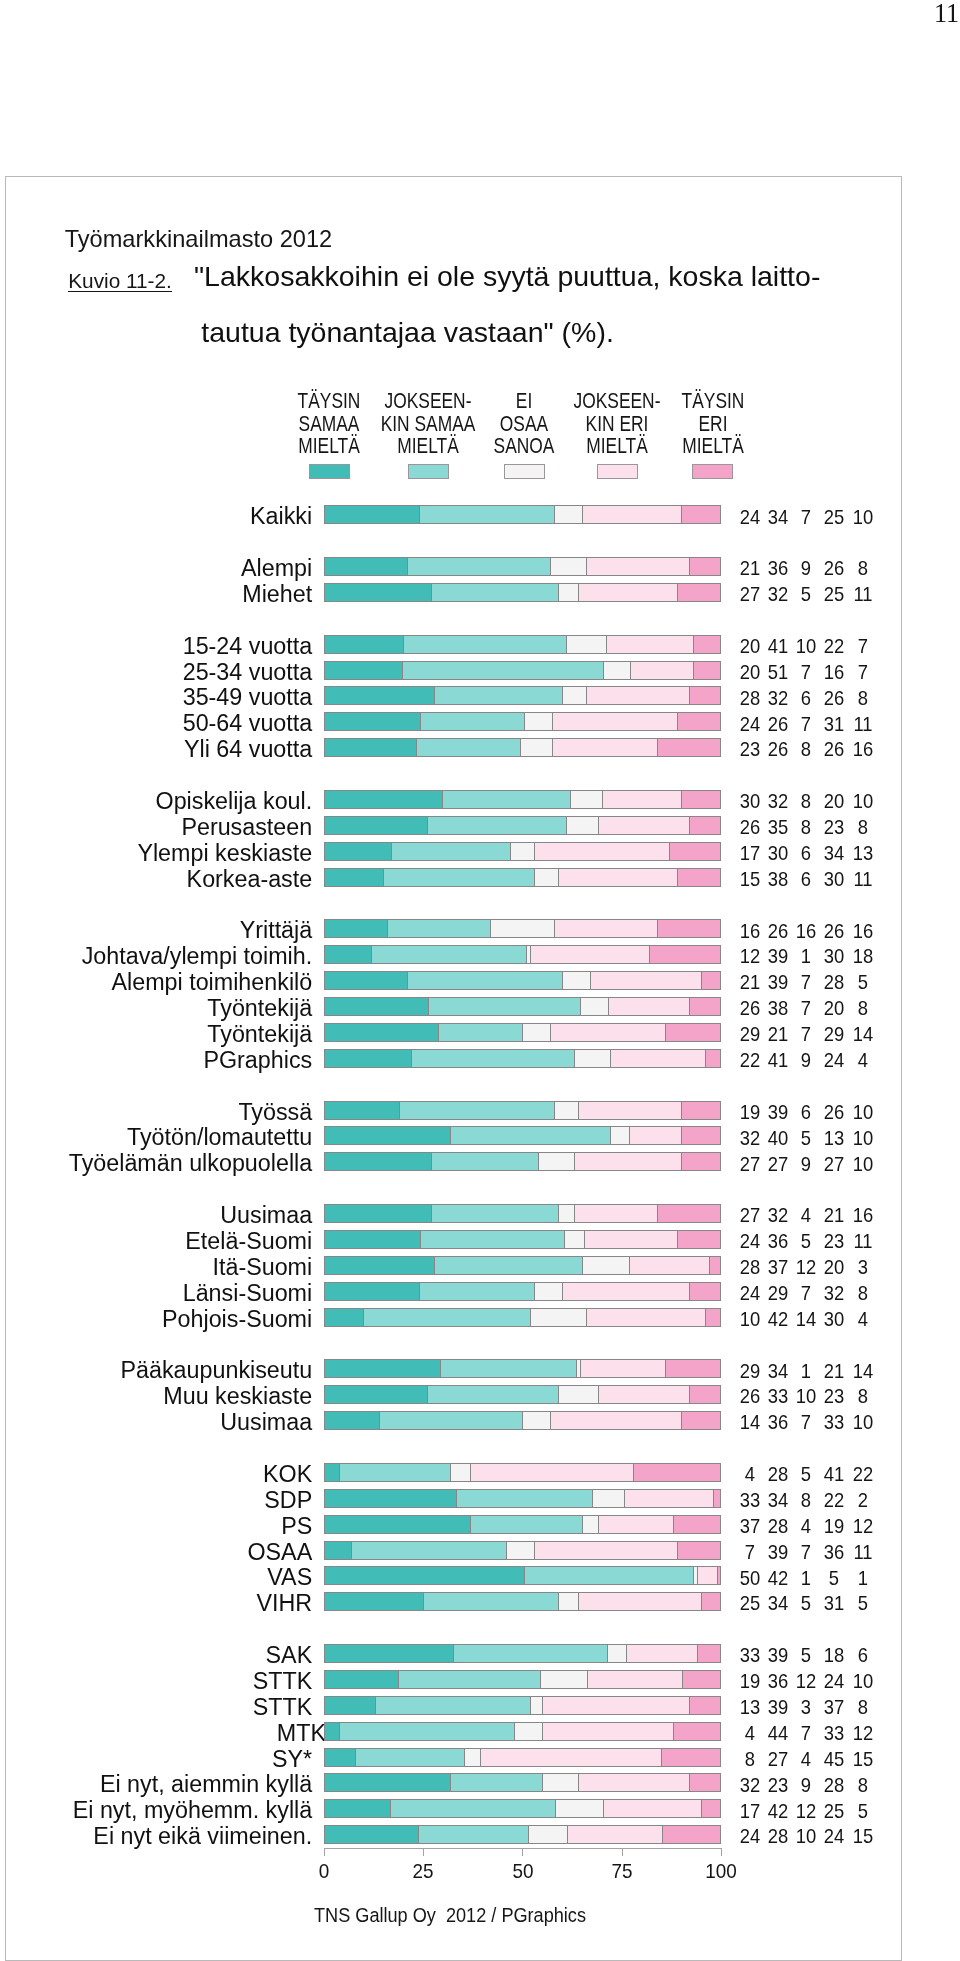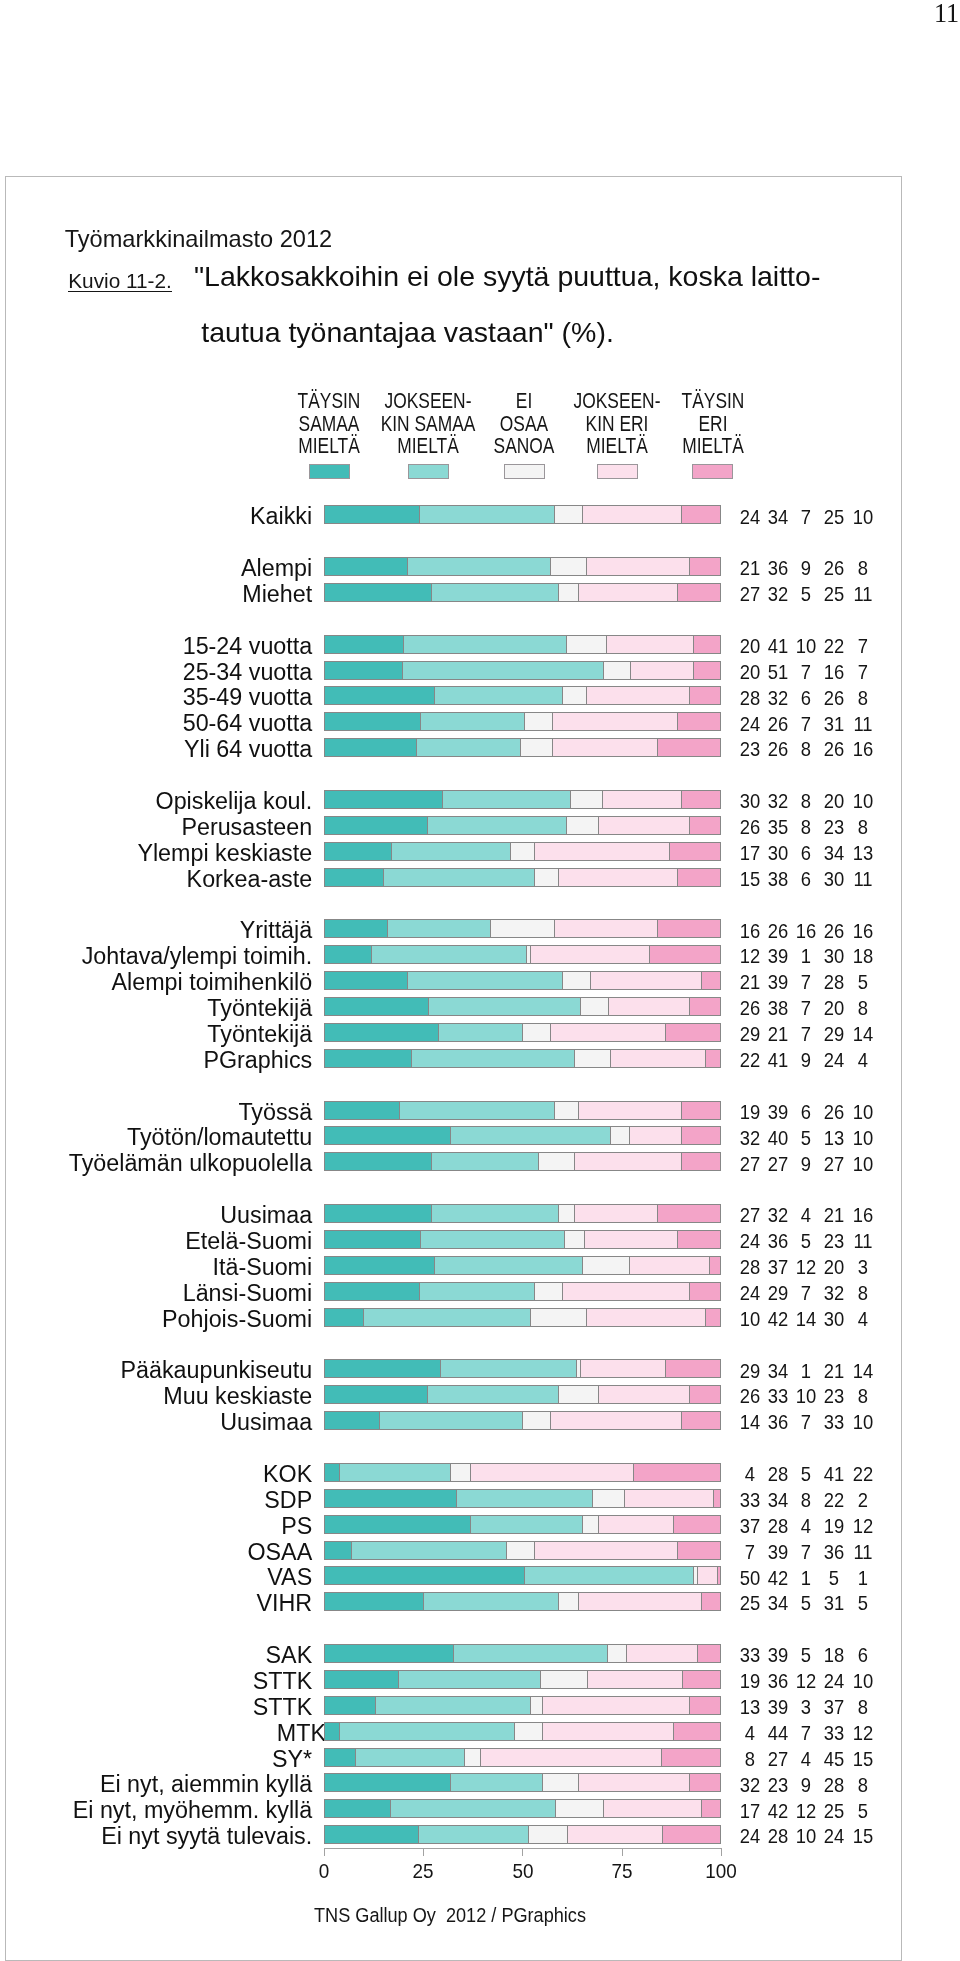--- a/index.html
+++ b/index.html
@@ -843,21 +843,21 @@
         <div class="divider" style="left:231.88px"></div>
         <div class="divider" style="left:279.14px"></div>
         <div class="divider" style="left:377.61px"></div>
         <div class="bar-outline"></div>
       </div>
 <div class="num" style="left:749.5px;top:1801.50px">17</div>
 <div class="num" style="left:777.7px;top:1801.50px">42</div>
 <div class="num" style="left:806.0px;top:1801.50px">12</div>
 <div class="num" style="left:834.2px;top:1801.50px">25</div>
 <div class="num" style="left:862.5px;top:1801.50px">5</div>
-<div class="row-label" style="right:647.8px;top:1825.18px">Ei nyt syytä tulevais.</div>
+<div class="row-label" style="right:647.8px;top:1825.18px">Ei nyt eikä viimeinen.</div>
 <div class="bar" style="left:323.6px;top:1825.18px;width:397.8px">
         <div class="seg" style="left: 0px; width: 94.53px; background: rgb(66, 188, 183);"></div>
         <div class="seg" style="left: 94.53px; width: 110.28px; background: rgb(139, 217, 212);"></div>
         <div class="seg" style="left: 204.81px; width: 39.39px; background: rgb(244, 244, 244);"></div>
         <div class="seg" style="left: 244.19px; width: 94.53px; background: rgb(252, 224, 236);"></div>
         <div class="seg" style="left: 338.72px; width: 59.08px; background: rgb(243, 164, 200);"></div>
         <div class="divider" style="left:94.03px"></div>
         <div class="divider" style="left:204.31px"></div>
         <div class="divider" style="left:243.69px"></div>
         <div class="divider" style="left:338.22px"></div>

